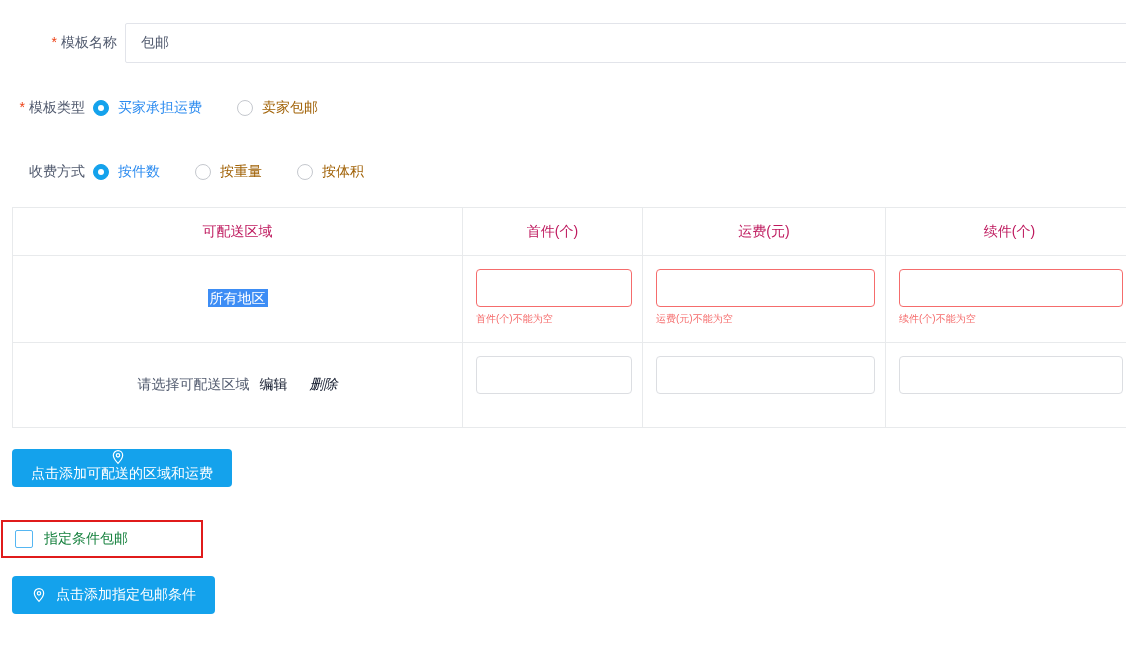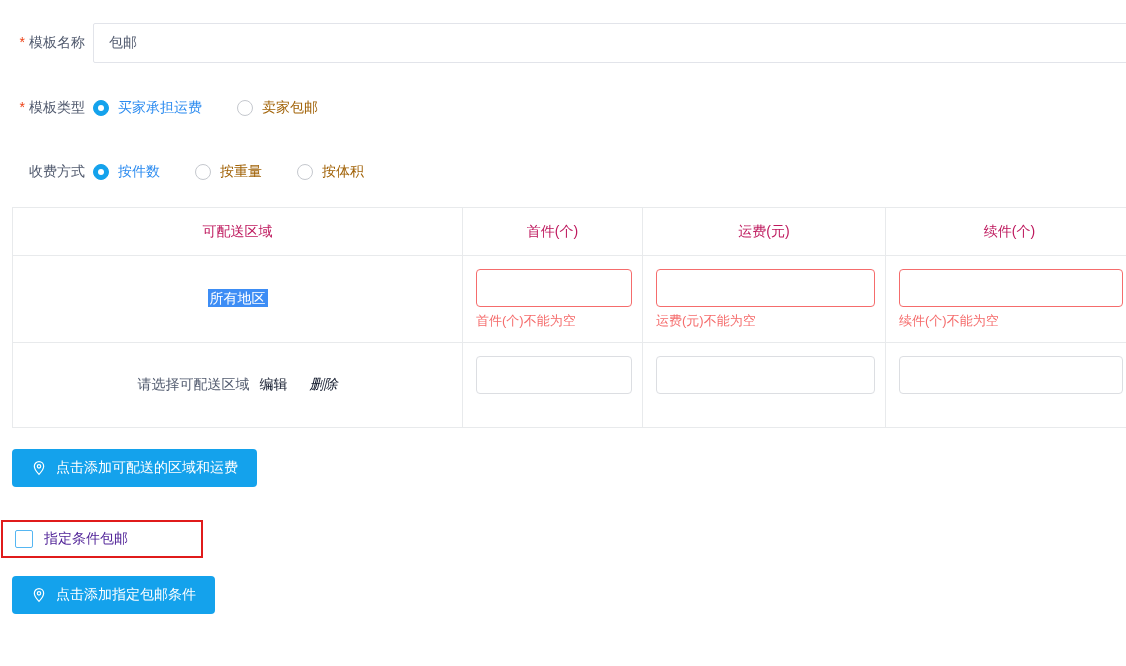--- a/index.html
+++ b/index.html
@@ -15,21 +15,21 @@
   .form-label {
     width: 85px;
     flex: 0 0 85px;
     text-align: right;
     margin-right: 8px;
     white-space: nowrap;
     color: #515a6e;
   }
   .req { color: #ed4014; margin-right: 4px; }
 
-  .row-name { margin-top: 23px; height: 40px; }
+  .row-name { margin-top: 23px; height: 40px; padding-left: 32px; }
   .name-input {
     flex: 1;
     height: 40px;
     margin-right: -8px;           
     border: 1px solid #e2e4ea;
     border-radius: 2px;
     padding-left: 15px;
     font-size: 14px;
     color: #515a6e;
     font-family: inherit;
@@ -94,21 +94,21 @@
     border-radius: 4px;
     outline: none;
     font-family: inherit;
     font-size: 14px;
     padding: 0 8px;
     color: #515a6e;
   }
   .cell-input.error { border-color: #f56c6c; }
   .error-text {
     color: #f56c6c;
-    font-size: 13px;
+    font-size: 10px;
     margin-top: 5px;
     text-align: left;
     white-space: nowrap;
   }
 
   .region-selected {
     background: #3d8df5;
     color: #fff;
     padding: 1px 2px;
     cursor: pointer;
@@ -126,21 +126,21 @@
     padding: 0 19px;
     border: none;
     border-radius: 4px;
     background: #14a2ec;
     color: #fff;
     font-size: 14px;
     font-family: inherit;
     cursor: pointer;
   }
   .btn-primary .pin { margin-right: 9px; display: inline-flex; }
-  .btn-add-region    { margin-top: 21px; }
+  .btn-add-region    { margin-top: 21px; flex-direction: column; }
   .btn-add-condition { margin-top: 18px; }
 
   
   .condition-box {
     margin: 33px 0 0 1px;
     width: 202px;
     height: 38px;
     border: 2px solid #e01b1b;
     display: flex;
     align-items: center;
@@ -149,21 +149,21 @@
   .condition-box input[type="checkbox"] {
     appearance: none;
     -webkit-appearance: none;
     width: 18px; height: 18px;
     border: 1px solid #55b6f2;
     border-radius: 2px;
     background: #fff;
     margin-right: 11px;
     cursor: pointer;
   }
-  .condition-label { color: #4c1d95; }
+  .condition-label { color: #15803d; }
 </style>
 </head>
 <body>
 
 <div class="form-row row-name">
   <div class="form-label">
     <span class="req">*</span><span>模板名称</span>
   </div>
   <input class="name-input" type="text" value="包邮" style="">
 </div>

